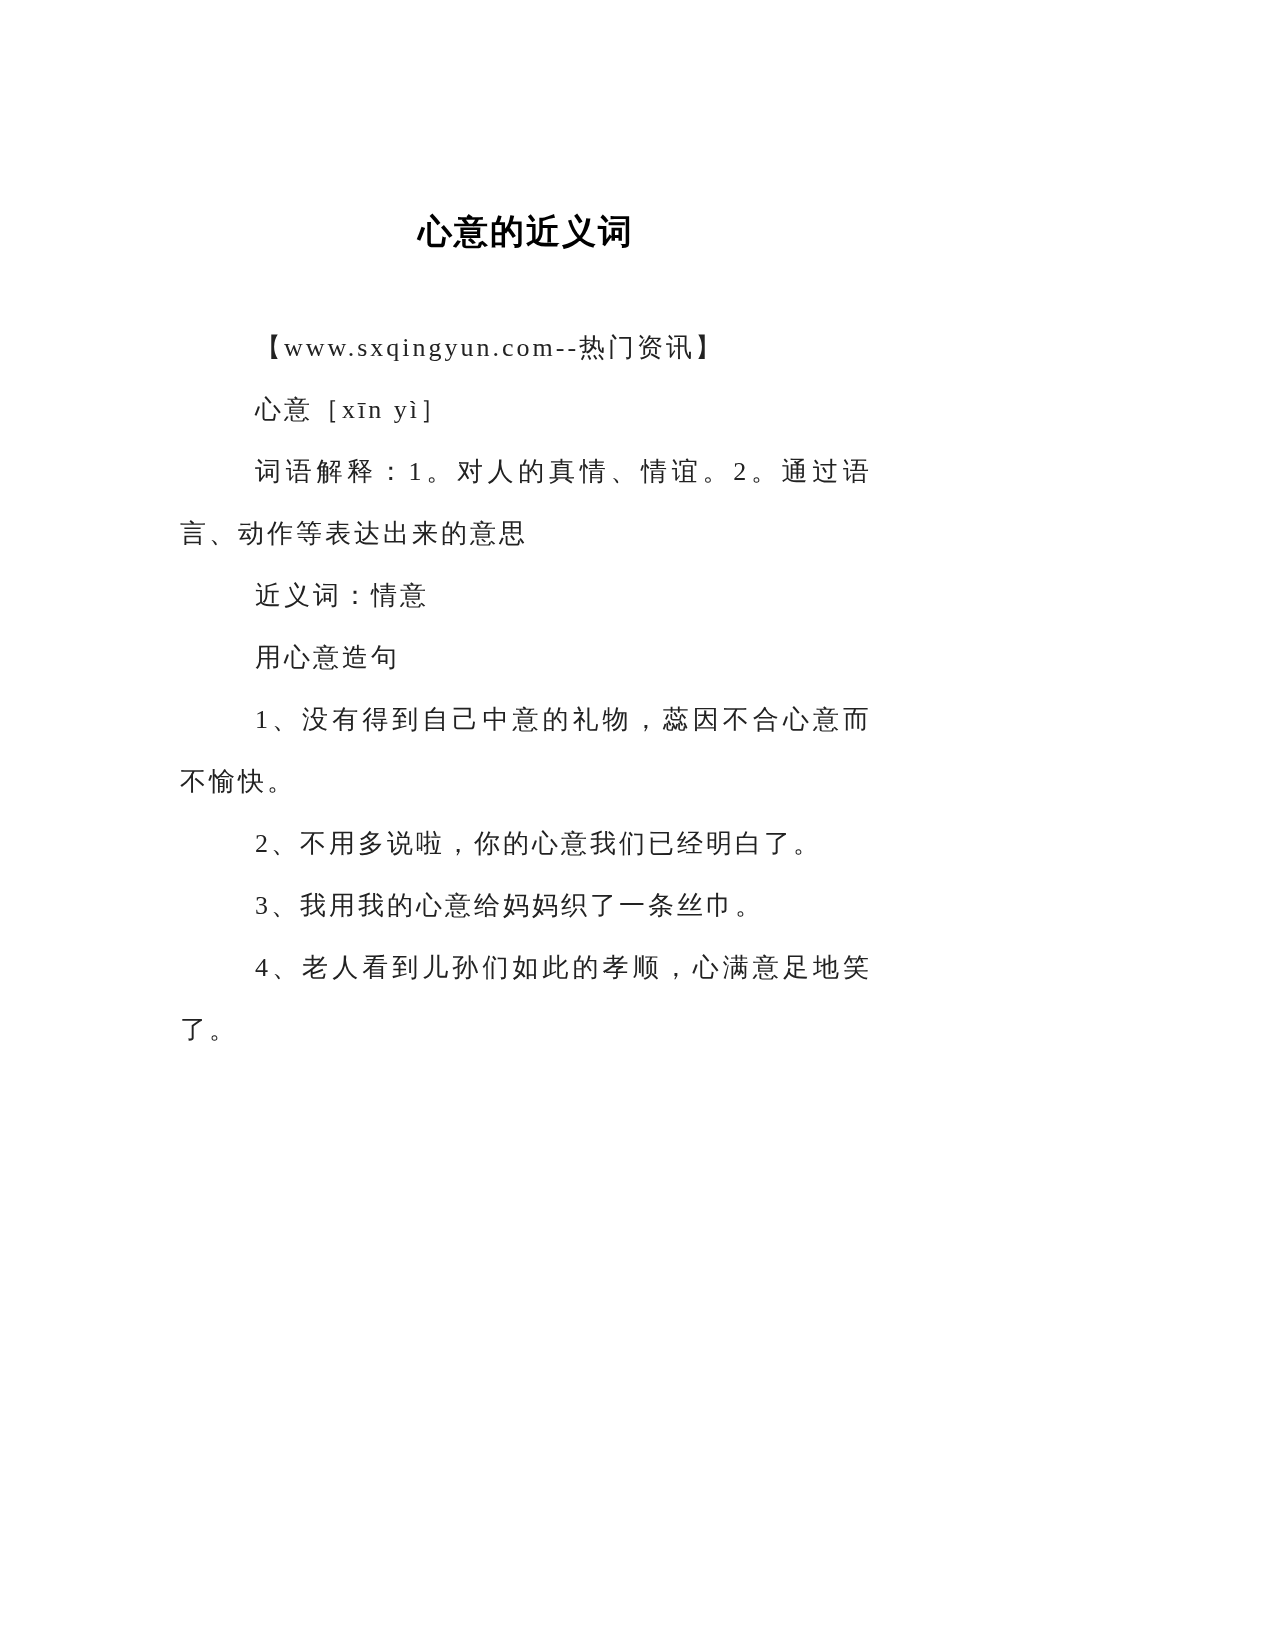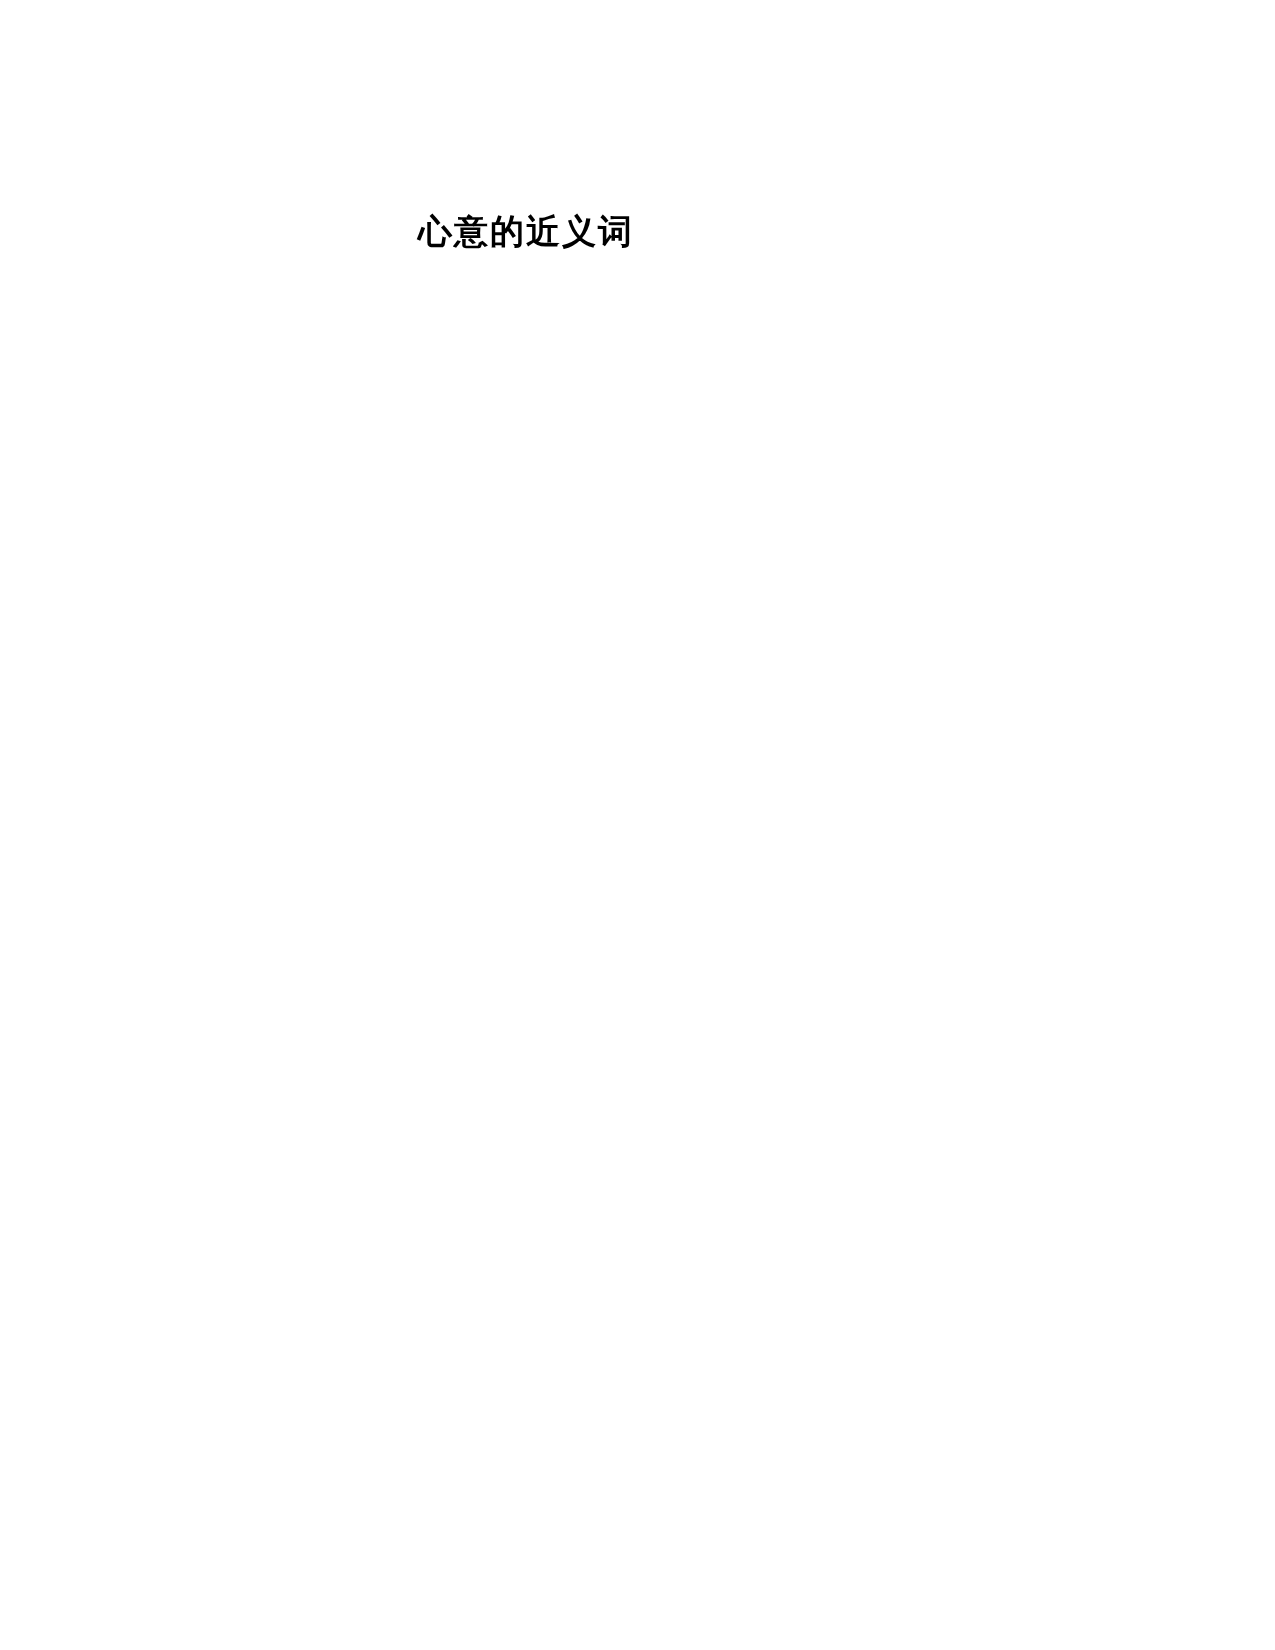--- a/index.html
+++ b/index.html
@@ -45,14 +45,25 @@
     padding: 0;
     text-indent: 75px;
   }
 </style>
 </head>
 <body>
 
 <div class="page">
   <div class="content">
     <h1 class="doc-title">心意的近义词</h1>
+    <div class="doc-body">
+      <p>【www.sxqingyun.com--热门资讯】</p>
+      <p>心意［xīn yì］</p>
+      <p>词语解释：1。对人的真情、情谊。2。通过语言、动作等表达出来的意思</p>
+      <p>近义词：情意</p>
+      <p>用心意造句</p>
+      <p>1、没有得到自己中意的礼物，蕊因不合心意而不愉快。</p>
+      <p>2、不用多说啦，你的心意我们已经明白了。</p>
+      <p>3、我用我的心意给妈妈织了一条丝巾。</p>
+      <p>4、老人看到儿孙们如此的孝顺，心满意足地笑了。</p>
+    </div>
   </div>
 </div>
 
 </body></html>

